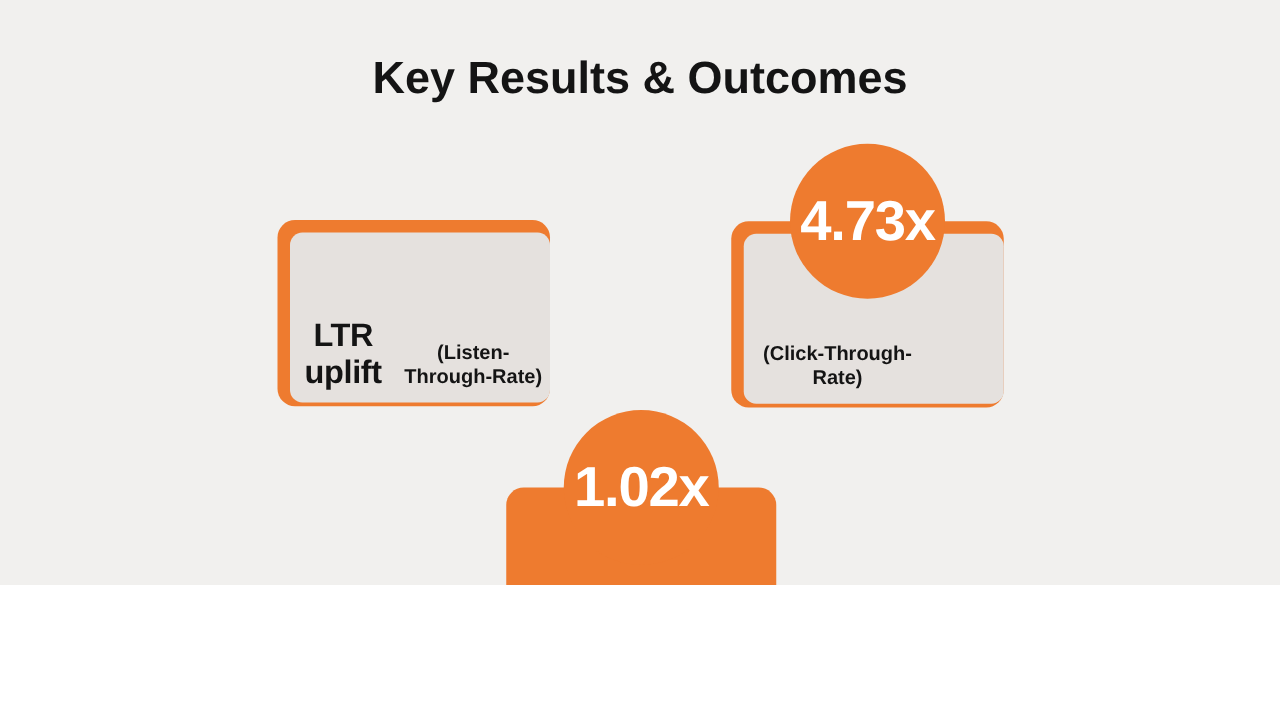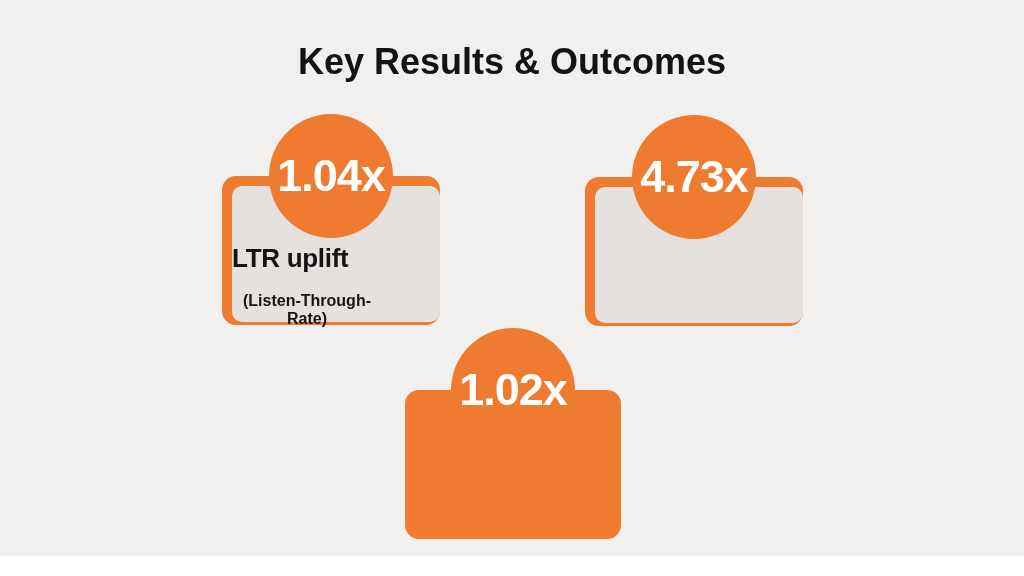--- a/index.html
+++ b/index.html
@@ -2,21 +2,21 @@
 <html style="--color-background: #f1f0ee; --color-card_fill: #e5e1de; --color-accent: #ee7b2f; --color-text: #141414; --color-value_text: #ffffff;"><head>
 <meta charset="utf-8">
 <style>
   html, body {
     margin: 0;
     padding: 0;
   }
   .slide {
     position: relative;
     width: 1024px;
-    height: 556px;
+    height: 468px;
     background: var(--color-background, #f1f0ee);
     font-family: "Liberation Sans", sans-serif;
     overflow: hidden;
   }
   .title {
     position: absolute;
     top: 42px;
     left: 0;
     width: 100%;
     margin: 0;
@@ -42,22 +42,22 @@
     right: 0;
     bottom: 3px;
     background: var(--color-card_fill, #e5e1de);
     border-radius: 10px;
   }
   .card-content {
     position: absolute;
     inset: 0;
     box-sizing: border-box;
     display: flex;
-    flex-direction: column;
-    align-items: flex-start;
+    flex-direction: row;
+    align-items: center;
     text-align: center;
     padding-top: 58px;
   }
   .card-3 .card-content { padding-top: 74px; }
   .card-label {
     font-size: 26px;
     font-weight: 800;
     line-height: 1.1;
     color: var(--color-text, #141414);
     letter-spacing: -0.3px;
@@ -97,28 +97,26 @@
 
   <h1 class="title">Key Results &amp; Outcomes</h1>
 
   <div class="card card-1">
     <div class="card-inner">
       <div class="card-content">
         <div class="card-label">LTR uplift</div>
         <div class="card-sublabel">(Listen-Through-Rate)</div>
       </div>
     </div>
-    <div class="badge">
-      <span class="badge-value">1.04x</span>
-    </div>
   </div>
 
   <div class="card card-2">
     <div class="card-inner">
       <div class="card-content">
+        <div class="card-sublabel">(Click-Through-Rate)</div>
       </div>
     </div>
     <div class="badge">
       <span class="badge-value">4.73x</span>
     </div>
   </div>
 
   <div class="card card-3">
     <div class="badge">
       <span class="badge-value">1.02x</span>

